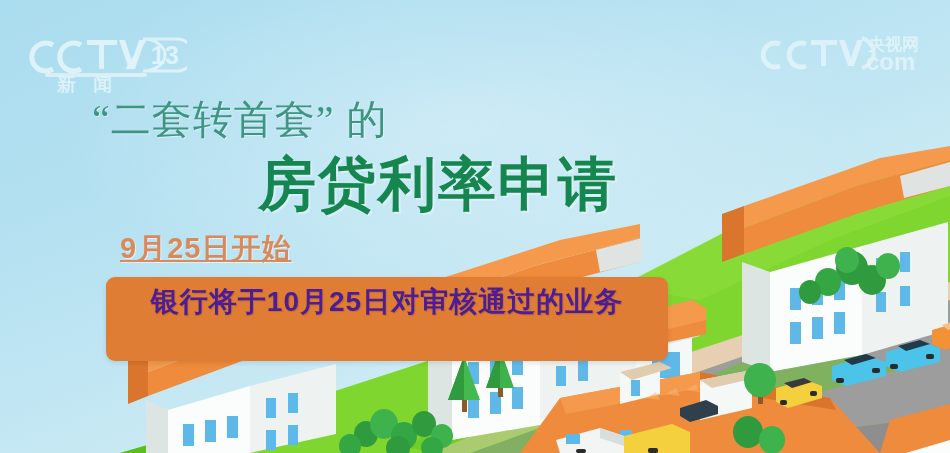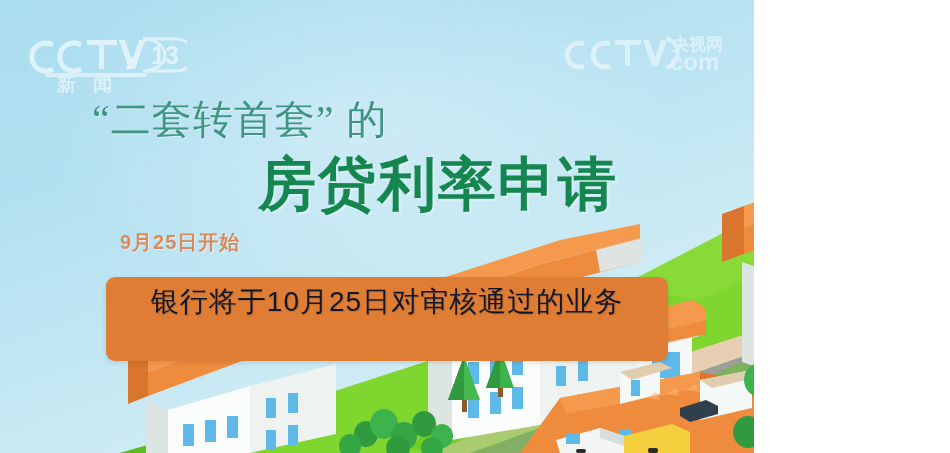--- a/index.html
+++ b/index.html
@@ -6,21 +6,21 @@
     margin: 0;
     padding: 0;
     background: #ffffff;
   }
   body {
     font-family: "Liberation Sans", "DejaVu Sans", sans-serif;
   }
 
   #screen {
     position: relative;
-    width: 754px;
+    width: 950px;
     height: 453px;
     overflow: hidden;
     background: linear-gradient(160deg, #aaddef 0%, #b3e0f1 28%, #c3e7f3 55%, #d4eef6 78%, #e2f3f8 100%);
   }
 
   
   .sky-soft {
     position: absolute;
     left: 0; top: 0; right: 0; bottom: 0;
     background: radial-gradient(ellipse 60% 55% at 48% 28%, rgba(255,255,255,0.30) 0%, rgba(255,255,255,0.0) 70%);
@@ -83,46 +83,47 @@
     color: #168651;
     text-shadow: 2px 2px 0 rgba(255,255,255,0.35);
     white-space: nowrap;
     font-family: Liberation Mono, monospace;
   }
 
   .date-line {
     position: absolute;
     left: 120px;
     top: 229px;
-    font-size: 20px;
+    font-size: 29px;
     font-weight: bold;
     letter-spacing: 1px;
     color: #d88a5d;
     text-shadow: 1px 1px 0 rgba(255,255,255,0.5);
     white-space: nowrap;
+    text-decoration: underline;
   }
 
   .banner {
     position: absolute;
     left: 106px;
     top: 277px;
     width: 562px;
     height: 84px;
     background: #e07d34;
     border-radius: 9px;
     box-shadow: 0 2px 5px rgba(0,0,0,0.10);
   }
   .banner-text {
     position: absolute;
     left: 0; right: 0;
     top: 6px;
     text-align: center;
-    color: #0f172a;
+    color: #4c1d95;
     font-size: 28px;
-    font-weight: normal;
+    font-weight: bold;
     line-height: 37px;
     letter-spacing: 1px;
     text-shadow: 1px 1px 1px rgba(120,55,10,0.25);
     white-space: nowrap;
   }
 </style>
 </head>
 <body>
 
 <div id="screen">

